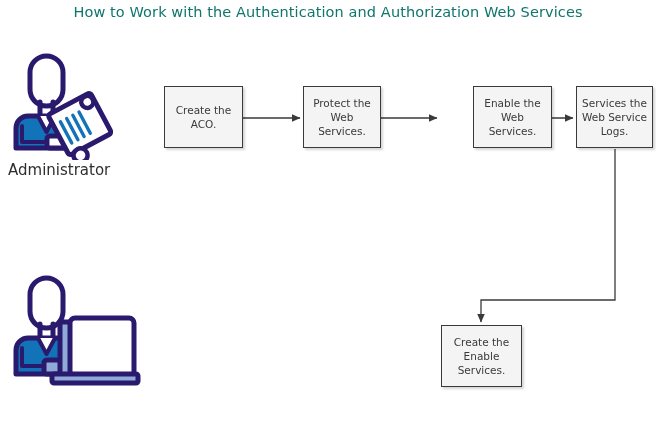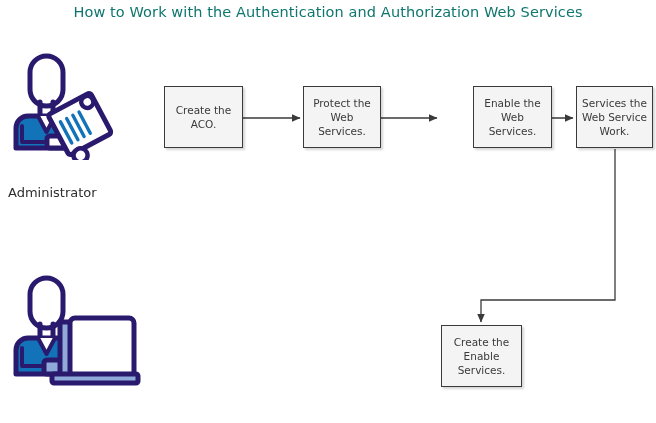--- a/index.html
+++ b/index.html
@@ -42,24 +42,23 @@
     text-align: center;
     font-size: 10.5px;
     line-height: 14px;
     color: #3a3a3a;
     padding: 2px 4px;
   }
   .node span { display: block; }
 
   .actor-label {
     position: absolute;
-    font-size: 13px;
+    font-size: 15px;
     color: #2e2e2e;
     white-space: nowrap;
-    margin-top: 24px;
   }
   .actor-icon {
     position: absolute;
   }
   svg.connectors {
     position: absolute;
     left: 0;
     top: 0;
     width: 656px;
     height: 423px;
@@ -161,21 +160,21 @@
     <div>
       <span>Enable the</span>
       <span>Web Services.</span>
     </div>
   </div>
 
   <div class="node" style="left:576px; top:86px; width:77px; height:62px;">
     <div>
       <span>Services the</span>
       <span>Web Service</span>
-      <span>Work.</span>
+      <span>Logs.</span>
     </div>
   </div>
 
   <div class="node" style="left:441px; top:325px; width:81px; height:62px;">
     <div>
       <span>Create the</span>
       <span>Enable</span>
       <span>Services.</span>
     </div>
   </div>

